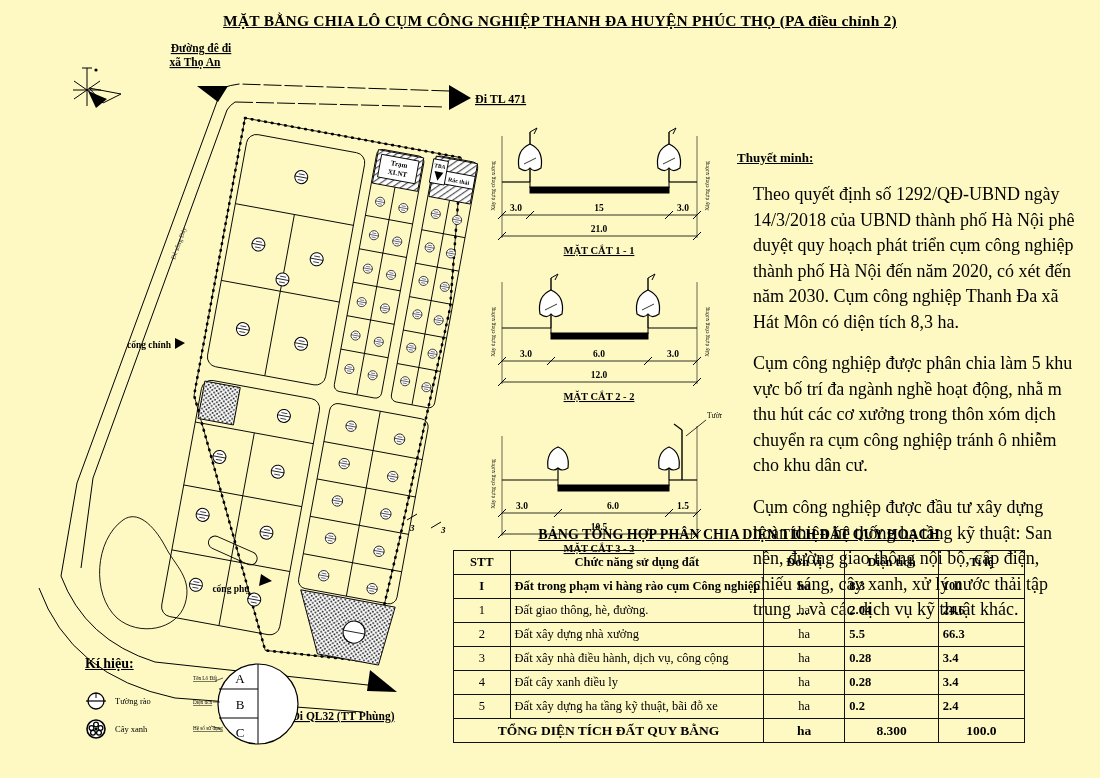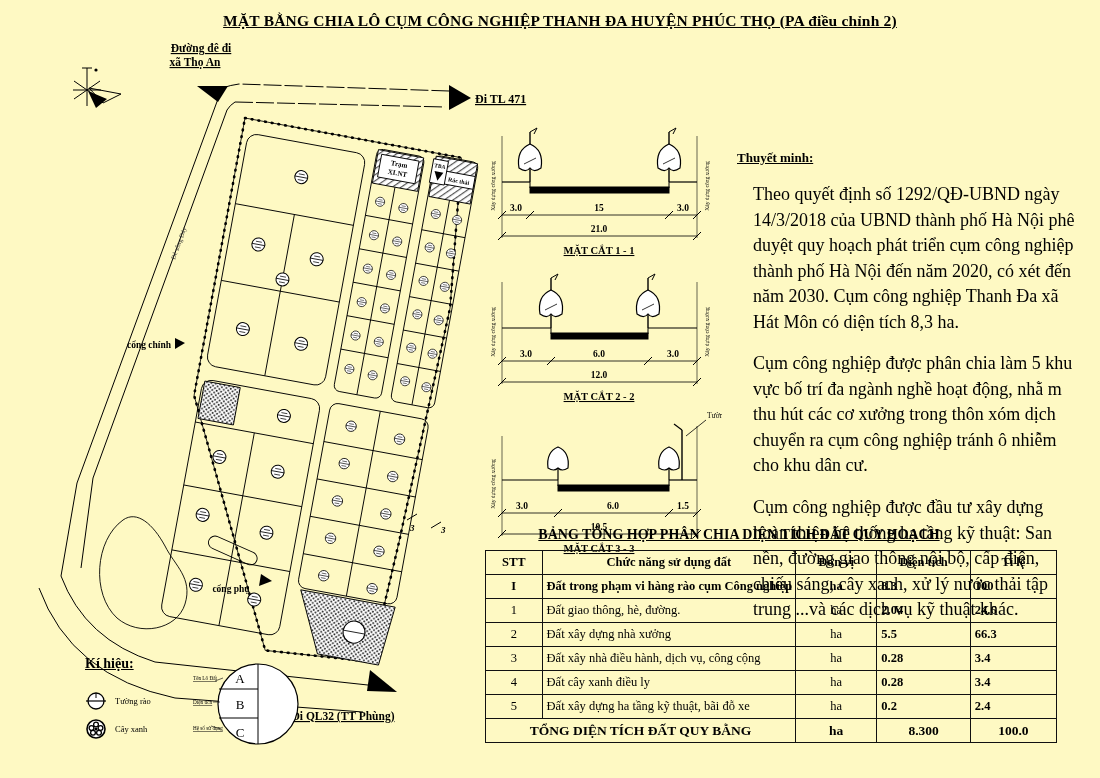--- a/index.html
+++ b/index.html
@@ -12,21 +12,21 @@
   
   .sections{position:absolute;left:482px;top:118px;width:240px;height:430px;}
   .sections svg{position:absolute;left:0;}
   
   .notes{position:absolute;left:737px;top:150px;width:356px;}
   .notes h3{margin:0 0 5px 0;font-size:13px;text-decoration:underline;}
   .notes p{margin:16px;font-size:18px;line-height:1.42;}
   
   .tbl-wrap{position:absolute;left:453px;top:527px;width:572px;}
   .tbl-title{text-align:center;font-weight:bold;font-size:14px;text-decoration:underline;margin-bottom:7px;}
-  table{width:100%;border-collapse:collapse;font-size:12.5px;margin-left:32px;}
+  table{width:100%;border-collapse:collapse;font-size:12.5px;}
   th,td{border:1.4px solid #111;padding:1px 4px;height:21px;}
   th{font-weight:bold;text-align:center;}
   td.c{text-align:center;}
   td.num{text-align:left;font-weight:bold;}
   tr.hdr-row td{font-weight:bold;}
   td.clip{white-space:nowrap;overflow:hidden;max-width:196px;}
   tr.total td{font-weight:bold;font-size:13.5px;}
   
   .legend{position:absolute;left:85px;top:656px;width:330px;height:115px;}
   .legend-h{font-size:14px;font-weight:bold;text-decoration:underline;}

